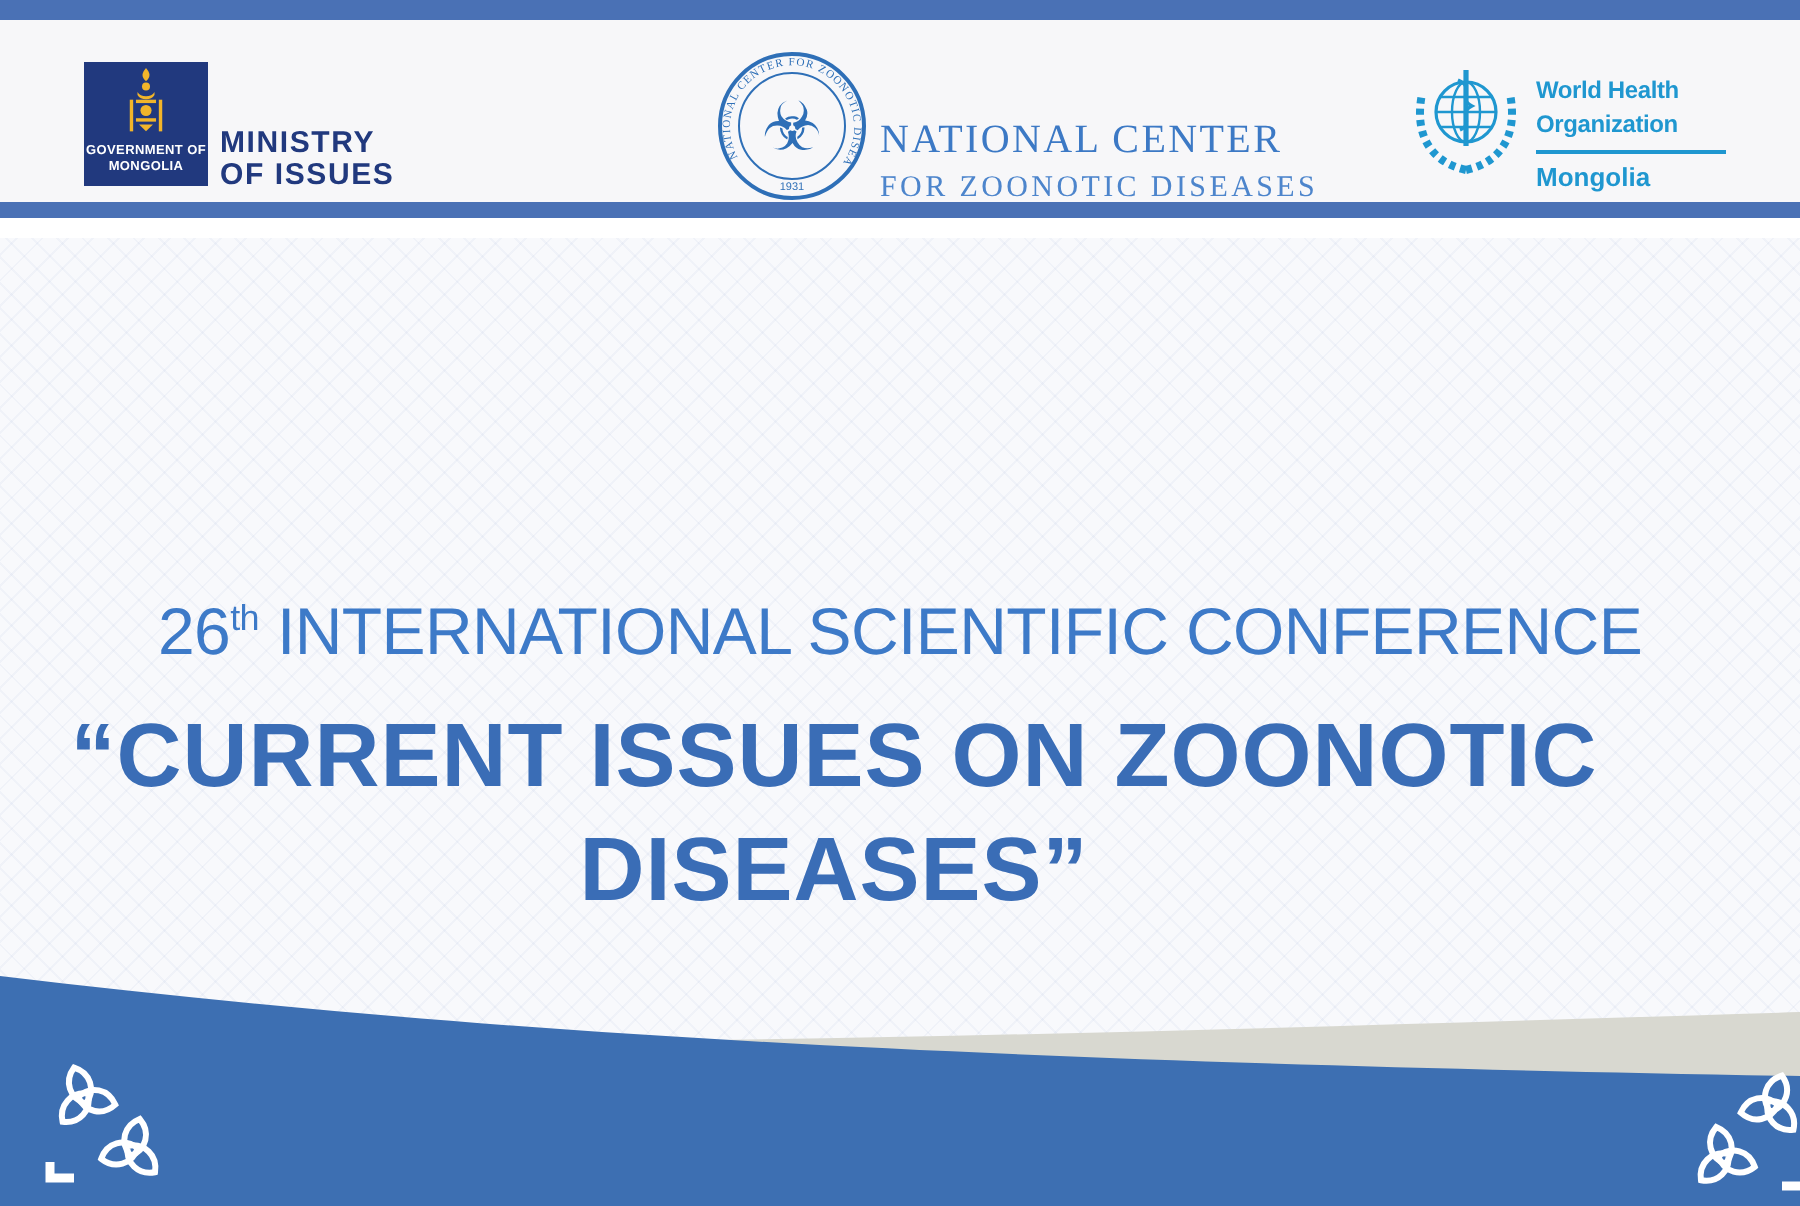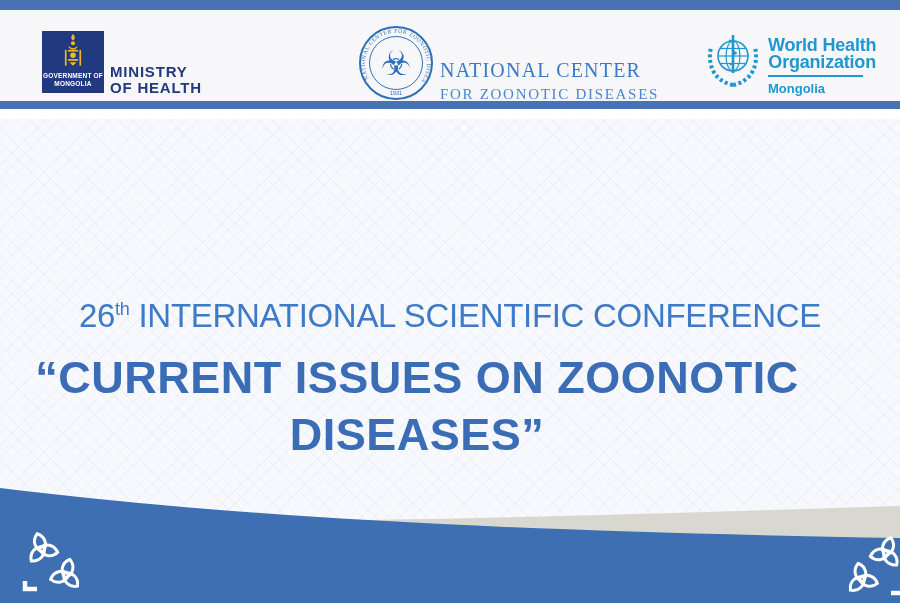--- a/index.html
+++ b/index.html
@@ -29,21 +29,21 @@
   .gov-name { position:absolute; top:54px; left:110px; color:#21397e; font-weight:bold;
     font-size:15px; letter-spacing:0.8px; line-height:16px; }
   
   .nczd-seal { position:absolute; top:14px; left:357px; }
   .nczd-name { position:absolute; top:49px; left:440px; font-family:"Liberation Serif", serif; }
   .nczd-name .l1 { color:#3c79c5; font-size:20px; letter-spacing:1.2px; }
   .nczd-name .l2 { color:#4d85cc; font-size:15px; letter-spacing:1.7px; margin-top:4px; }
   
   .who-emblem { position:absolute; top:22px; left:705px; }
   .who-text { position:absolute; top:27px; left:768px; color:#1f97d0; }
-  .who-text .wordmark { font-weight:bold; font-size:18px; line-height:17px; letter-spacing:-0.2px;text-align:center; }
+  .who-text .wordmark { font-weight:bold; font-size:12px; line-height:17px; letter-spacing:-0.2px; }
   .who-rule { width:95px; height:2px; background:#1f97d0; margin-top:4px; }
   .who-country { font-weight:bold; font-size:13px; margin-top:4px; }
   
   .heading { position:absolute; top:178px; left:0; width:900px; text-align:center;
     font-size:33px; color:#3d7ac8; letter-spacing:-0.3px; }
   .heading .sup { font-size:18px; vertical-align:12px; }
   .heading .rest { margin-left:9px; }
   .big-title { position:absolute; top:230px; left:0; width:834px; text-align:center;
     font-weight:bold; font-size:45px; line-height:57px; color:#3a6db6; letter-spacing:0.5px; }
   .when { position:absolute; top:414px; left:0; width:900px; text-align:center;
@@ -85,21 +85,21 @@
         <rect x="19.3" y="20.5" width="2.2" height="20.5"></rect>
       </g>
     </svg>
     <div class="gov-caption">
       <div>GOVERNMENT OF</div>
       <div>MONGOLIA</div>
     </div>
   </div>
   <div class="gov-name">
     <div>MINISTRY</div>
-    <div>OF HEALTH</div>
+    <div>OF ISSUES</div>
   </div>
 
   <svg class="nczd-seal" width="78" height="78" viewBox="0 0 78 78">
     <circle cx="39" cy="39" r="36" fill="none" stroke="#2e6fb7" stroke-width="2"></circle>
     <circle cx="39" cy="39" r="26.5" fill="none" stroke="#2e6fb7" stroke-width="1"></circle>
     <defs>
       <path id="sealArc" d="M 14,58 A 31,31 0 1 1 64,58"></path>
     </defs>
     <text font-size="5.6" fill="#2e6fb7" letter-spacing="0.6" font-family="Liberation Serif, serif">
       <textPath href="#sealArc" startOffset="4">NATIONAL CENTER FOR ZOONOTIC DISEASES</textPath>

